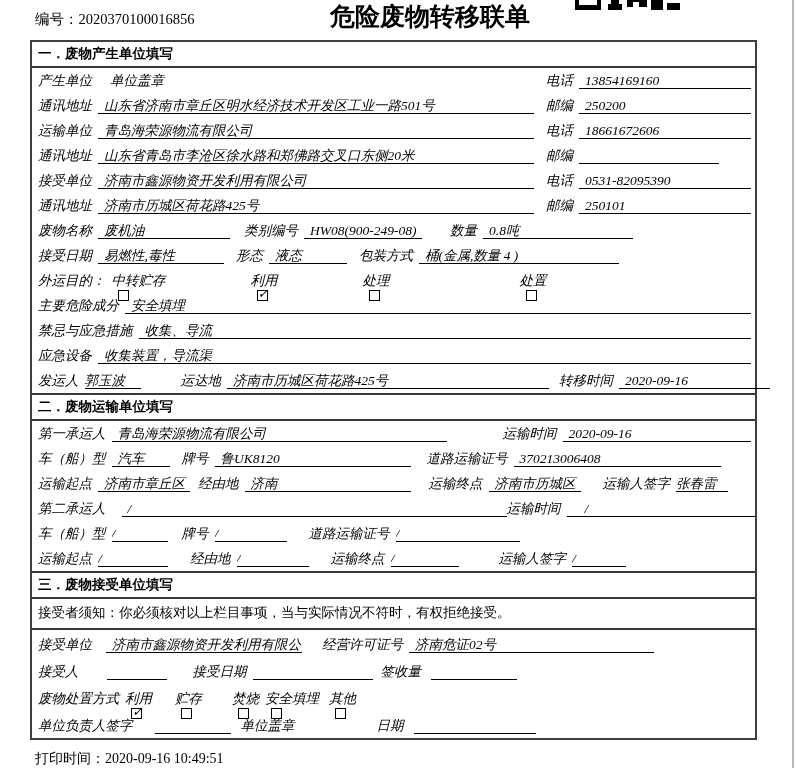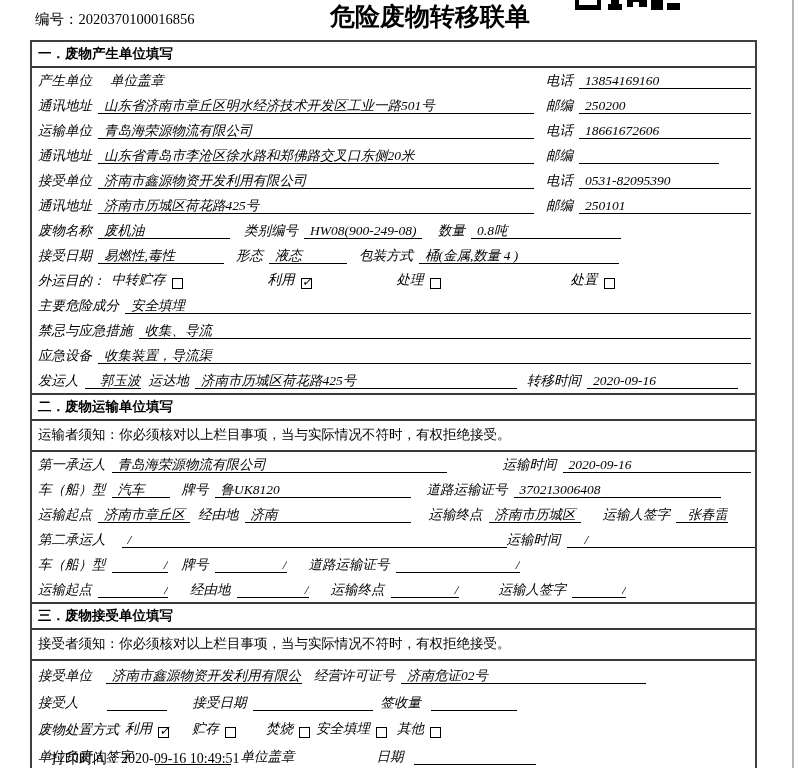--- a/index.html
+++ b/index.html
@@ -26,26 +26,26 @@
   .notice { padding:5px 6px 6px; border-bottom:2px solid #3a3a3a; white-space:nowrap; }
 
   .row { display:flex; align-items:flex-end; height:25px; padding:0 4px 4px 6px; white-space:nowrap;font-style:italic; }
   .row.r27 { height:27px; }
   .lbl { flex:none; margin-right:6px; line-height:17px; }
   .val {
     flex:none; border-bottom:1px solid #000; padding-left:6px;
     height:17px; line-height:17px; overflow:hidden;
   }
   .val.fill { flex:1 1 auto; }
-  .val.ctr { text-align:right; padding-left:0; }
+  .val.ctr { text-align:left; padding-left:0; }
   .grp-right { margin-left:auto; display:flex; align-items:flex-end; }
-  .opt { display:flex; align-items:flex-end; height:17px; }
+  .opt { display:flex; align-items:flex-start; height:17px;flex-direction:column; }
   .cb { display:inline-block; width:11px; height:11px; border:1px solid #000; margin-left:6px; position:relative; flex:none; }
   .cb[data-checked="true"]::after { content:"✓"; position:absolute; left:0px; top:-4px; font-size:13px; line-height:13px; }
-  .footer { position:absolute; left:35px; top:750px; font-size:14px; white-space:nowrap;margin-left:16px; }
+  .footer { position:absolute; left:35px; top:750px; font-size:14px; white-space:nowrap; }
 </style>
 </head>
 <body>
 
 <div class="serial">
   <span>编号：</span><span>2020370100016856</span>
 </div>
 
 <div class="doc-title">危险废物转移联单</div>
 
@@ -106,21 +106,21 @@
     <span class="val fill" style="margin-right:12px">济南市历城区荷花路425号</span>
     <span class="lbl">邮编</span>
     <span class="val" style="width:172px">250101</span>
   </div>
 
   <div class="row">
     <span class="lbl">废物名称</span>
     <span class="val" style="width:132px">废机油</span>
     <span class="lbl" style="margin-left:14px">类别编号</span>
     <span class="val" style="width:118px">HW08(900-249-08)</span>
-    <span class="lbl" style="margin-left:16px">数量</span>
+    <span class="lbl" style="margin-left:28px">数量</span>
     <span class="val" style="width:150px">0.8吨</span>
   </div>
 
   <div class="row">
     <span class="lbl">接受日期</span>
     <span class="val" style="width:126px">易燃性,毒性</span>
     <span class="lbl" style="margin-left:12px">形态</span>
     <span class="val" style="width:78px">液态</span>
     <span class="lbl" style="margin-left:12px">包装方式</span>
     <span class="val" style="width:200px">桶(金属,数量 4 )</span>
@@ -157,28 +157,27 @@
   </div>
 
   <div class="row">
     <span class="lbl">应急设备</span>
     <span class="val fill">收集装置，导流渠</span>
   </div>
 
   <div class="row">
     <span class="lbl">发运人</span>
     <span class="val ctr" style="width:56px">郭玉波</span>
-    <span class="lbl" style="margin-left:8px">运达地</span>
+    <span class="lbl" style="margin-left:40px">运达地</span>
     <span class="val" style="width:322px">济南市历城区荷花路425号</span>
     <span class="lbl" style="margin-left:10px">转移时间</span>
     <span class="val" style="width:151px">2020-09-16</span>
   </div>
 
   <div class="sec-hdr mid">二．废物运输单位填写</div>
-  <div class="notice">运输者须知：你必须核对以上栏目事项，当与实际情况不符时，有权拒绝接受。</div>
 
   <div class="row">
     <span class="lbl">第一承运人</span>
     <span class="val" style="width:335px">青岛海荣源物流有限公司</span>
     <span class="lbl" style="margin-left:56px">运输时间</span>
     <span class="val" style="width:188px">2020-09-16</span>
   </div>
 
   <div class="row">
     <span class="lbl">车（船）型</span>
@@ -226,21 +225,21 @@
     <span class="lbl" style="margin-left:40px">运输人签字</span>
     <span class="val ctr" style="width:54px">/</span>
   </div>
 
   <div class="sec-hdr mid">三．废物接受单位填写</div>
   <div class="notice">接受者须知：你必须核对以上栏目事项，当与实际情况不符时，有权拒绝接受。</div>
 
   <div class="row r27">
     <span class="lbl">接受单位</span>
     <span class="val" style="width:196px;margin-left:8px">济南市鑫源物资开发利用有限公司</span>
-    <span class="lbl" style="margin-left:12px">经营许可证号</span>
+    <span class="lbl" style="margin-left:20px">经营许可证号</span>
     <span class="val" style="width:245px">济南危证02号</span>
   </div>
 
   <div class="row r27">
     <span class="lbl">接受人</span>
     <span class="val" style="width:60px;margin-left:22px"></span>
     <span class="lbl" style="margin-left:26px">接受日期</span>
     <span class="val" style="width:120px"></span>
     <span class="lbl" style="margin-left:8px">签收量</span>
     <span class="val" style="width:86px;margin-left:4px"></span>

